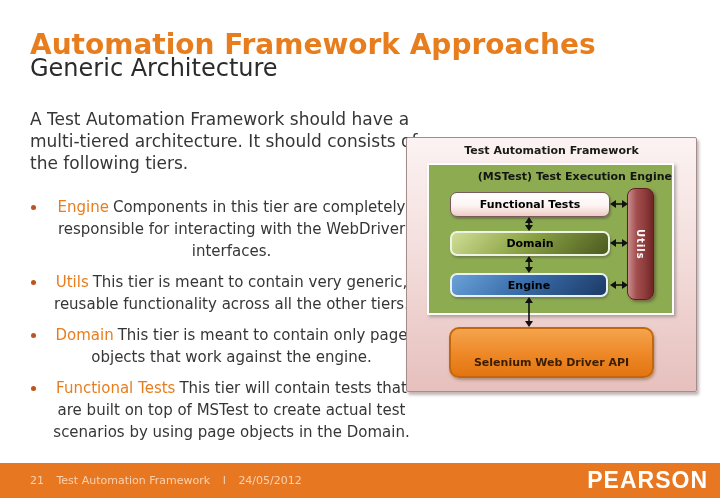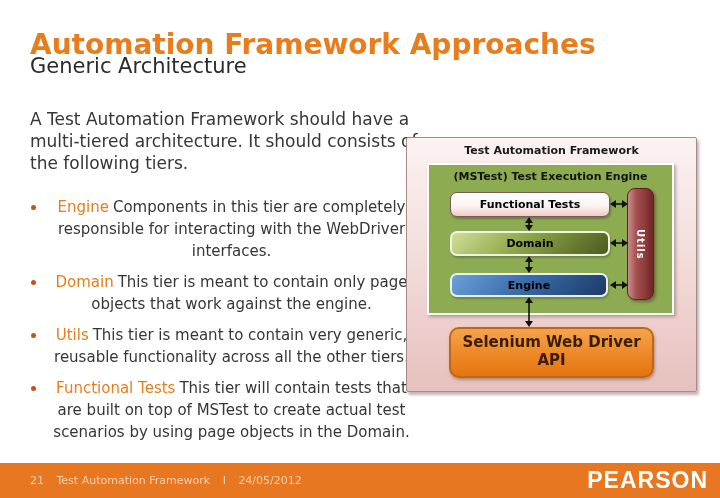--- a/index.html
+++ b/index.html
@@ -9,21 +9,21 @@
     position:relative; width:720px; height:498px; background:#ffffff;
     font-family:"DejaVu Sans", sans-serif; overflow:hidden;
   }
   
   .title {
     position:absolute; left:30px; top:28px;
     font-size:28px; font-weight:bold; color:#e87d1e; letter-spacing:0;
   }
   .subtitle {
     position:absolute; left:30px; top:54px;
-    font-size:21px; color:#2b2b2b;
+    font-size:24px; color:#2b2b2b;
   }
   
   .textcol { position:absolute; left:30px; top:108px; width:388px; color:#363636; }
   .intro { font-size:17px; line-height:22px; margin-bottom:22px; }
   .bullets { list-style:none; }
   .bullets li {
     position:relative; padding-left:15px; font-size:15px; line-height:22px;
     margin-bottom:9px;
     text-align:center;
   }
@@ -42,21 +42,21 @@
   .outer-label {
     position:absolute; left:0; right:0; top:7px; text-align:center;
     font-size:11px; font-weight:bold; color:#1a1a1a;
   }
   .green-box {
     position:absolute; left:21px; top:26px; width:247px; height:152px;
     background:#8dab51; border:2px solid #fcfcfc;
     box-shadow:2px 2px 3px rgba(90,90,90,0.45);
   }
   .green-label {
-    position:absolute; left:0; right:0; top:5px; text-align:center;
+    position:absolute; left:0; right:0; top:5px; text-align:right;
     font-size:11px; font-weight:bold; color:#141414;
   }
   .tier {
     position:absolute; display:flex; align-items:center; justify-content:center;
     font-size:11px; font-weight:bold; color:#000; border-radius:7px;
   }
   .tier-ft {
     left:44px; top:55px; width:160px; height:25px;
     background:linear-gradient(180deg,#ffffff 0%,#fcf4f2 55%,#efccc6 100%);
     border:1px solid #7d5a5a; box-shadow:1px 2px 2px rgba(60,60,60,0.4);
@@ -83,21 +83,21 @@
     letter-spacing:1px;
   }
   .selenium-box {
     position:absolute; left:43px; top:190px; width:205px; height:51px;
     border-radius:10px; border:2px solid #c4660d;
     background:linear-gradient(180deg,#f4a44d 0%,#ee8726 55%,#e27511 100%);
     box-shadow:1px 2px 3px rgba(100,60,10,0.4);
   }
   .selenium-label {
     position:absolute; left:0; right:0; bottom:7px; text-align:center;
-    font-size:15px; font-weight:bold; color:#3a1d00;
+    font-size:11px; font-weight:bold; color:#3a1d00;
   }
   .arrow-svg { position:absolute; overflow:visible; }
   
   .footer-bar {
     position:absolute; left:0; right:0; top:463px; height:49px;
     background:#e87722; border-bottom:4px solid #de6f1d;
   }
   .footer-meta {
     position:absolute; left:30px; top:11px; font-size:11px; color:#f8d2b2;
   }
@@ -115,24 +115,24 @@
   <div class="title">Automation Framework Approaches</div>
   <div class="subtitle">Generic Architecture</div>
 
   <div class="textcol">
     <p class="intro">A Test Automation Framework should have a multi-tiered architecture. It should consists of the following tiers.</p>
     <ul class="bullets">
       <li>
         <span class="lead">Engine</span><span>Components in this tier are completely responsible for interacting with the WebDriver interfaces.</span>
       </li>
       <li>
+        <span class="lead">Utils</span><span>This tier is meant to contain very generic, reusable functionality across all the other tiers.</span>
+      </li>
+      <li>
         <span class="lead">Domain</span><span>This tier is meant to contain only page objects that work against the engine.</span>
-      </li>
-      <li>
-        <span class="lead">Utils</span><span>This tier is meant to contain very generic, reusable functionality across all the other tiers.</span>
       </li>
       <li>
         <span class="lead">Functional Tests</span><span>This tier will contain tests that are built on top of MSTest to create actual test scenarios by using page objects in the Domain.</span>
       </li>
     </ul>
   </div>
 
   <div class="diagram">
     <div class="outer-box"></div>
     <div class="outer-label">Test Automation Framework</div>

